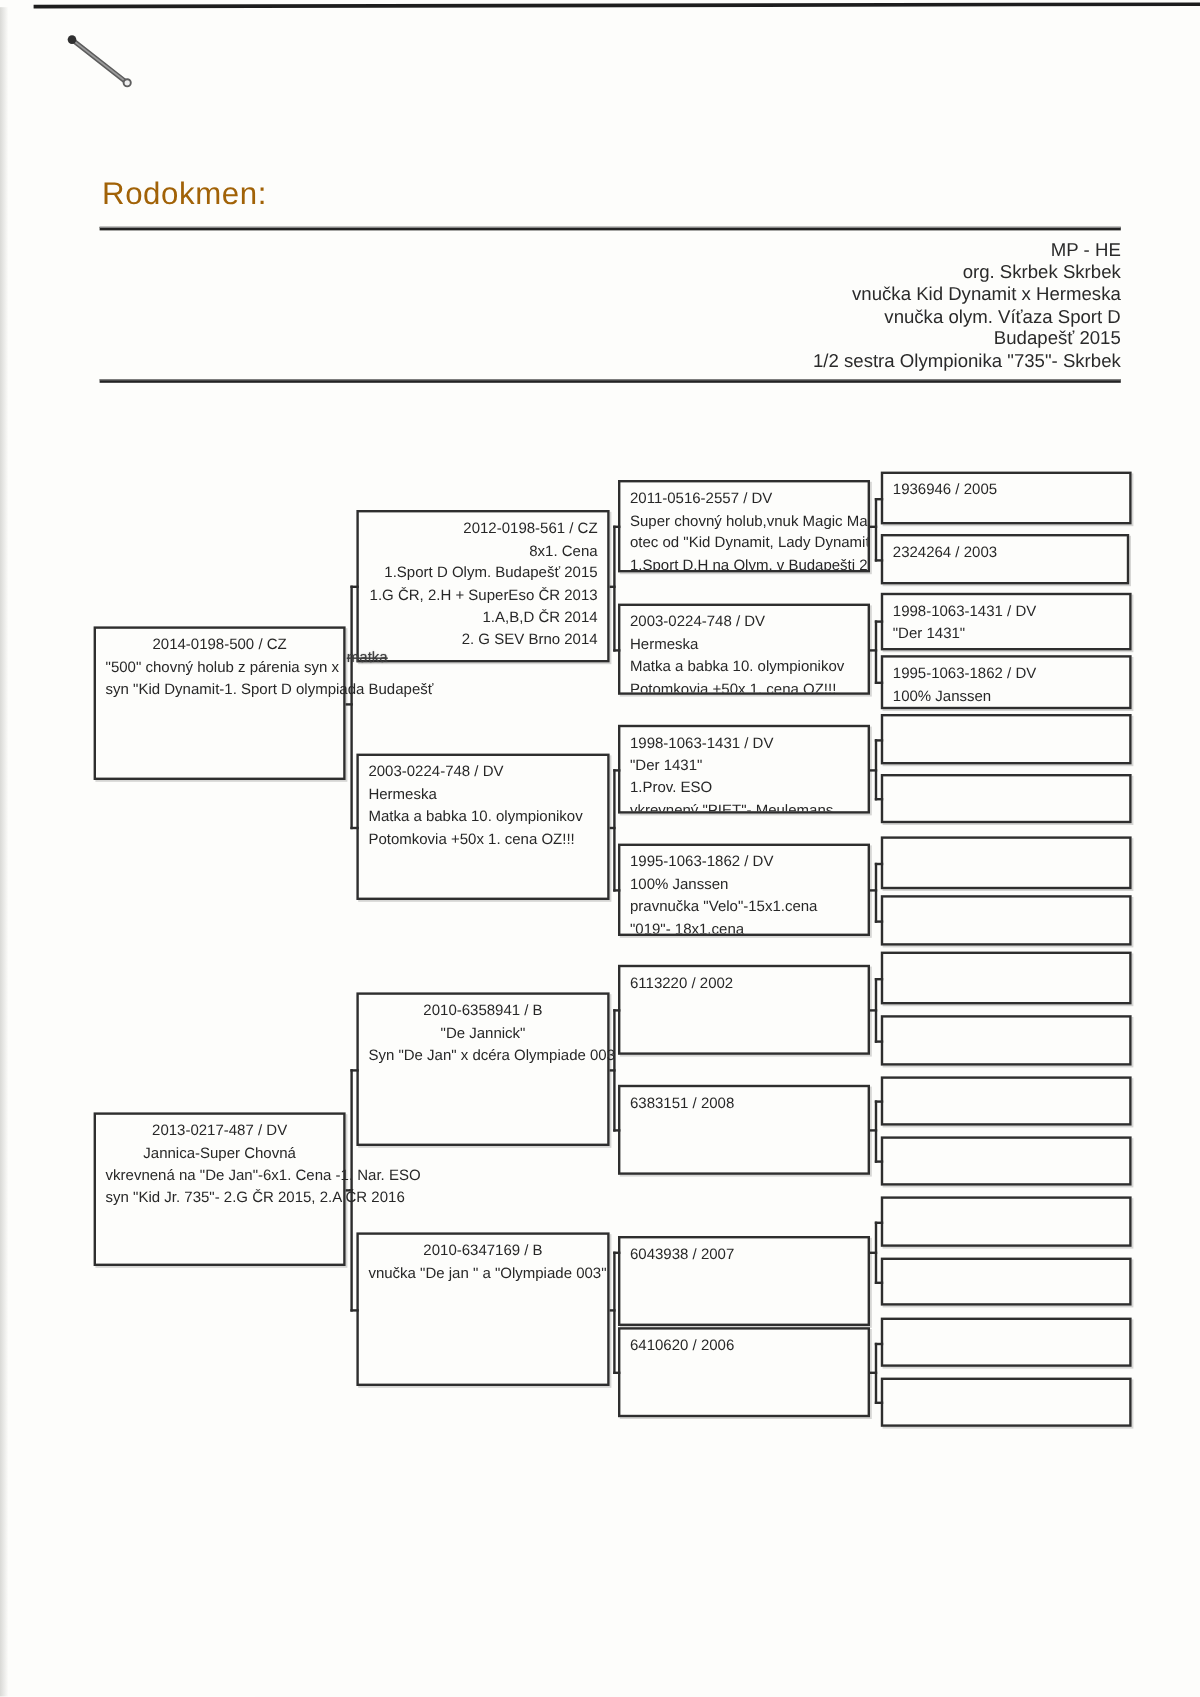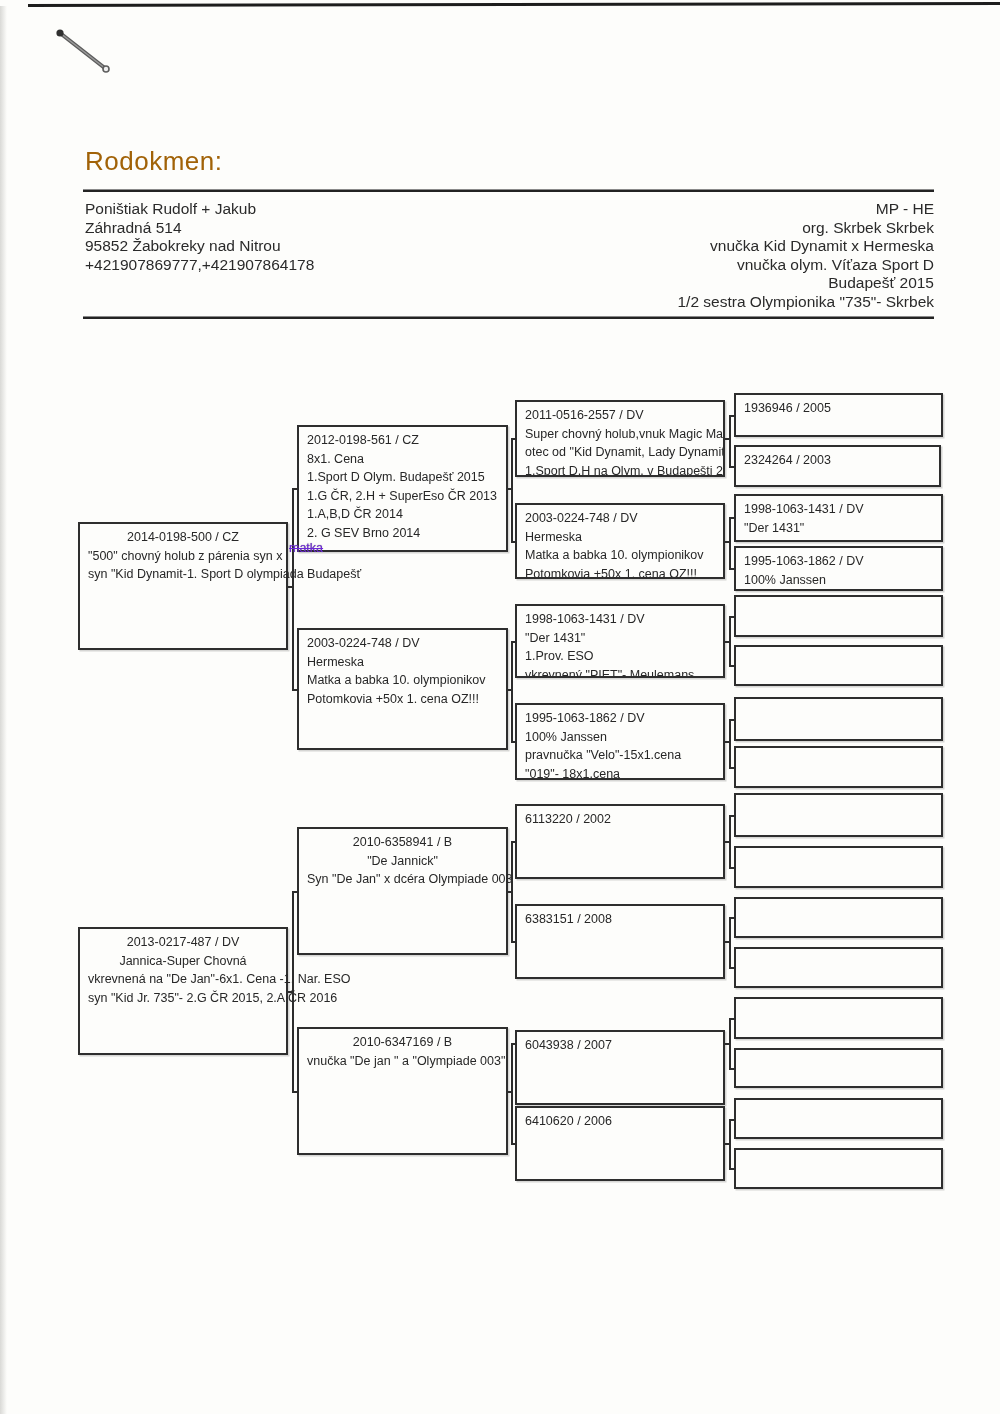--- a/index.html
+++ b/index.html
@@ -32,21 +32,21 @@
   }
   .node.clip{overflow:hidden;}
   .node.spill{overflow:visible;text-align:center;}
   .node .node-line{height:18.5px;}
 
   
   .conn{position:absolute;background:#2c2c2c;}
 
   
   .overlap-word{
-    position:absolute;left:289px;top:541px;font-size:12.5px;color:#6d28d9;
+    position:absolute;left:289px;top:541px;font-size:12.5px;color:#404040;
     text-decoration:line-through;text-shadow:0 0 1px rgba(50,50,50,.7);
   }
 </style>
 </head>
 <body>
 
 <div class="page">
 
   <div class="scan-top-edge"></div>
   <div class="scan-left-edge"></div>
@@ -55,45 +55,39 @@
     <line x1="8" y1="9" x2="54" y2="45" stroke="#5c5c5c" stroke-width="4" stroke-linecap="round"></line>
     <line x1="8" y1="9" x2="54" y2="45" stroke="#9a9a9a" stroke-width="1.5" stroke-linecap="round"></line>
     <circle cx="8" cy="9" r="3.6" fill="#303030"></circle>
     <circle cx="54" cy="45" r="3" fill="#efefef" stroke="#5e5e5e" stroke-width="1.6"></circle>
   </svg>
 
   <div class="doc-title">Rodokmen:</div>
 
   <div class="rule rule-1"></div>
 
-  <div class="owner-block">
-    <div>Poništiak Rudolf + Jakub</div>
-    <div>Záhradná 514</div>
-    <div>95852 Žabokreky nad Nitrou</div>
-    <div>+421907869777,+421907864178</div>
-  </div>
 
   <div class="info-block">
     <div>MP - HE</div>
     <div>org. Skrbek Skrbek</div>
     <div>vnučka Kid Dynamit x Hermeska</div>
     <div>vnučka olym. Víťaza Sport D</div>
     <div>Budapešť 2015</div>
     <div>1/2 sestra Olympionika "735"- Skrbek</div>
   </div>
 
   <div class="rule rule-2"></div>
 
   <div id="tree">
       <div class="node spill" style="left: 78px; top: 522px; width: 210px; height: 128px;">
         <div class="node-line">2014-0198-500 / CZ</div>
         <div class="node-line">"500" chovný holub z párenia syn x</div>
         <div class="node-line">syn "Kid Dynamit-1. Sport D olympiada Budapešť</div>
       </div>
-      <div class="node clip" style="left: 297px; top: 425px; width: 211px; height: 127px;">
+      <div class="node clip" style="left: 297px; top: 425px; width: 211px; height: 127px; text-align: right;">
         <div class="node-line">2012-0198-561 / CZ</div>
         <div class="node-line">8x1. Cena</div>
         <div class="node-line">1.Sport D Olym. Budapešť 2015</div>
         <div class="node-line">1.G ČR, 2.H + SuperEso ČR 2013</div>
         <div class="node-line">1.A,B,D ČR 2014</div>
         <div class="node-line">2. G SEV Brno 2014</div>
       </div>
       <div class="node clip" style="left: 297px; top: 628px; width: 211px; height: 122px;">
         <div class="node-line">2003-0224-748 / DV</div>
         <div class="node-line">Hermeska</div>

